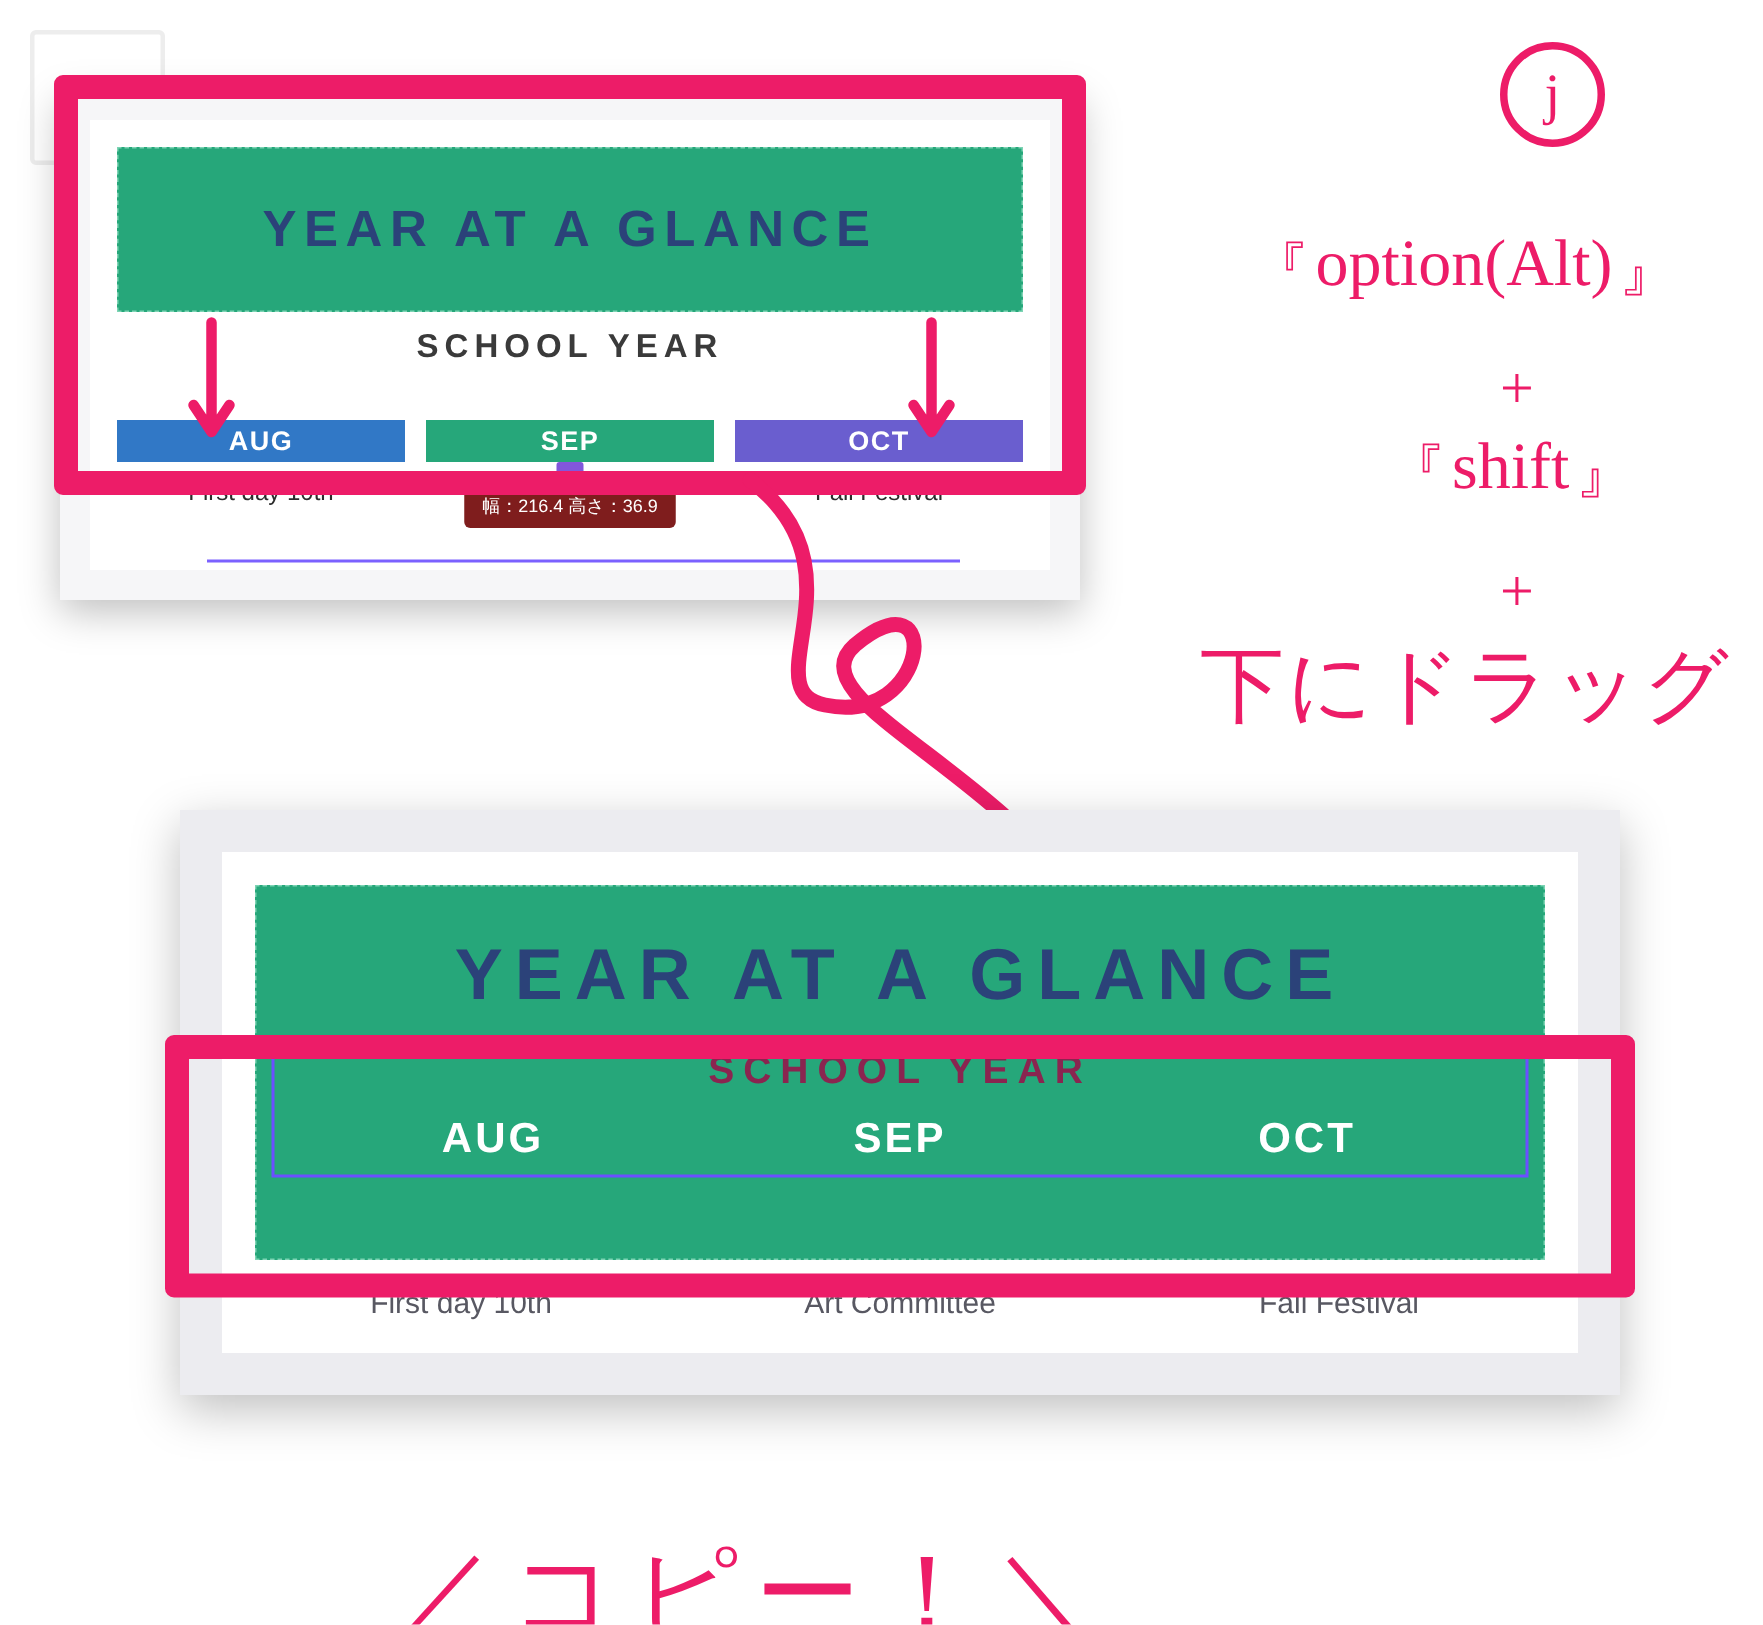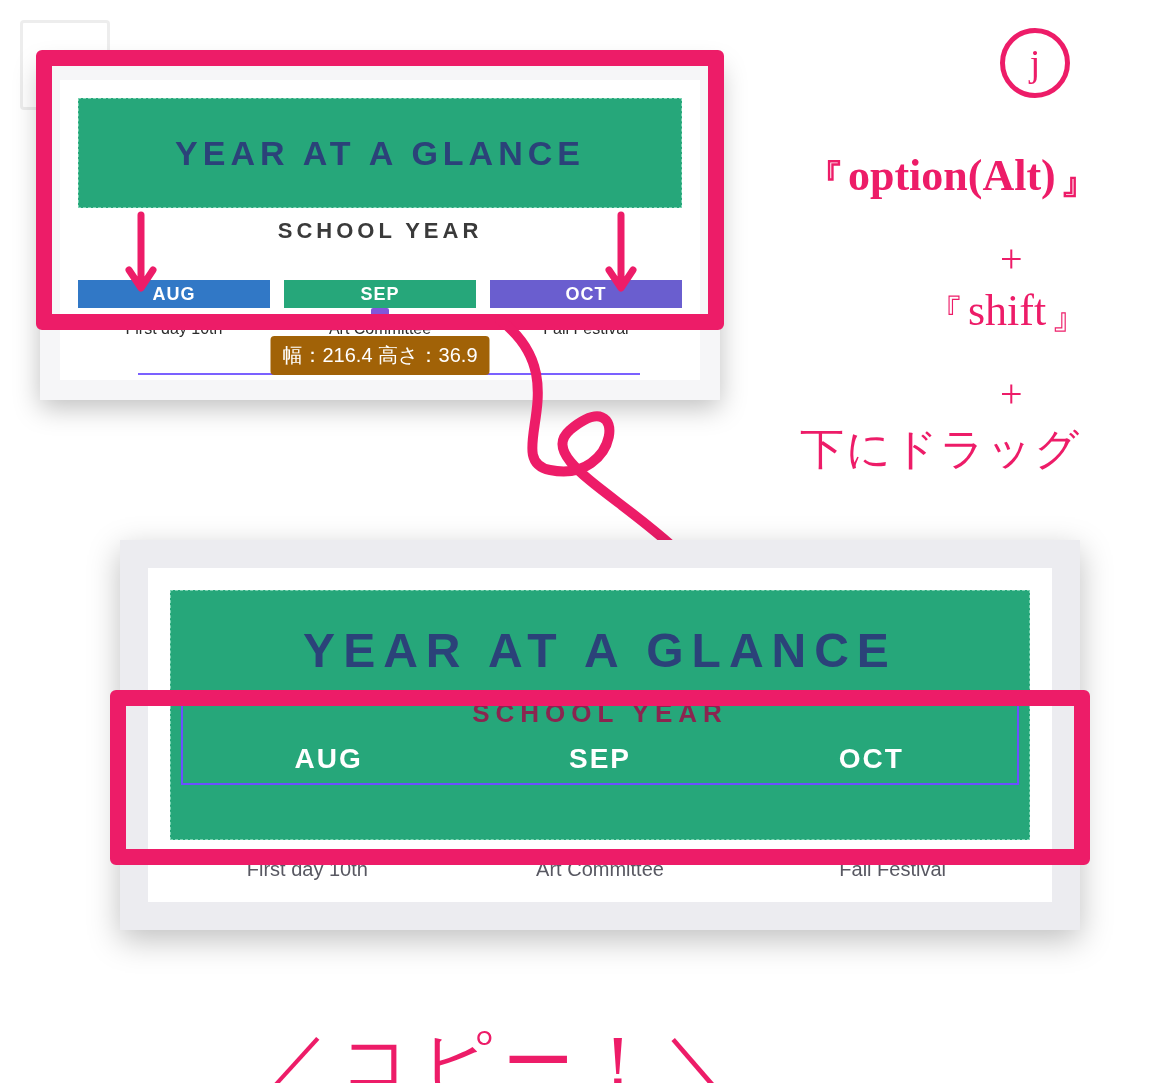--- a/index.html
+++ b/index.html
@@ -37,22 +37,22 @@
     position:relative;
   }
   .green-banner-sm .title {
     color:#2b4279; font-weight:800; font-size:34px; letter-spacing:5px;
   }
   .subtitle-sm {
     text-align:center; color:#3a3a3a; font-weight:800;
     letter-spacing:4px; font-size:22px; margin-top:10px;
   }
   .dim-tooltip {
-    position:absolute; left:50%; top:276px; transform:translateX(-50%);
-    background:#a16207; color:#fff; font-size:20px;
+    position:absolute; left:50%; top:263px; transform:translateX(-50%);
+    background:#7f1d1d; color:#fff; font-size:12px;
     padding:6px 12px; border-radius:4px; white-space:nowrap;
   }
   .sel-handle {
     position:absolute; left:50%; top:228px; transform:translateX(-50%);
     width:18px; height:8px; background:#8257db; border-radius:2px;
   }
   .drag-rect-line {
     position:absolute; left:78px; right:60px; top:293px; height:2px;
     background:#7b61ff;
   }
@@ -145,25 +145,25 @@
   }
 
   
   .hand { font-family:"Comic Sans MS","Segoe Script","Bradley Hand",cursive; color:#ed1c68; }
   .j-circ{
     position:absolute; left:1000px; top:28px; width:70px; height:70px;
     border:5px solid #ed1c68; border-radius:50%;
     display:flex; align-items:center; justify-content:center;
     font-size:38px; font-weight:400;
   }
-  .kb1{ position:absolute; left:800px; top:150px; font-size:44px;font-weight:bold; }
+  .kb1{ position:absolute; left:829px; top:150px; font-size:44px; }
   .plus1{ position:absolute; left:1000px; top:235px; font-size:40px; }
   .kb2{ position:absolute; left:880px; top:285px; font-size:44px;margin-left:40px; }
   .plus2{ position:absolute; left:1000px; top:370px; font-size:40px; }
-  .kb3{ position:absolute; left:800px; top:420px; font-size:44px; letter-spacing:2px;}
+  .kb3{ position:absolute; left:800px; top:420px; font-size:56px; letter-spacing:2px;}
   .copy-lbl{
     position:absolute; left:260px; top:1016px; font-size:70px;
     letter-spacing:10px;
   }
   .brace{ display:inline-block; font-size:40px; vertical-align:middle; margin:0 4px;}
 </style>
 </head>
 <body>
 
 <div class="smiley">

